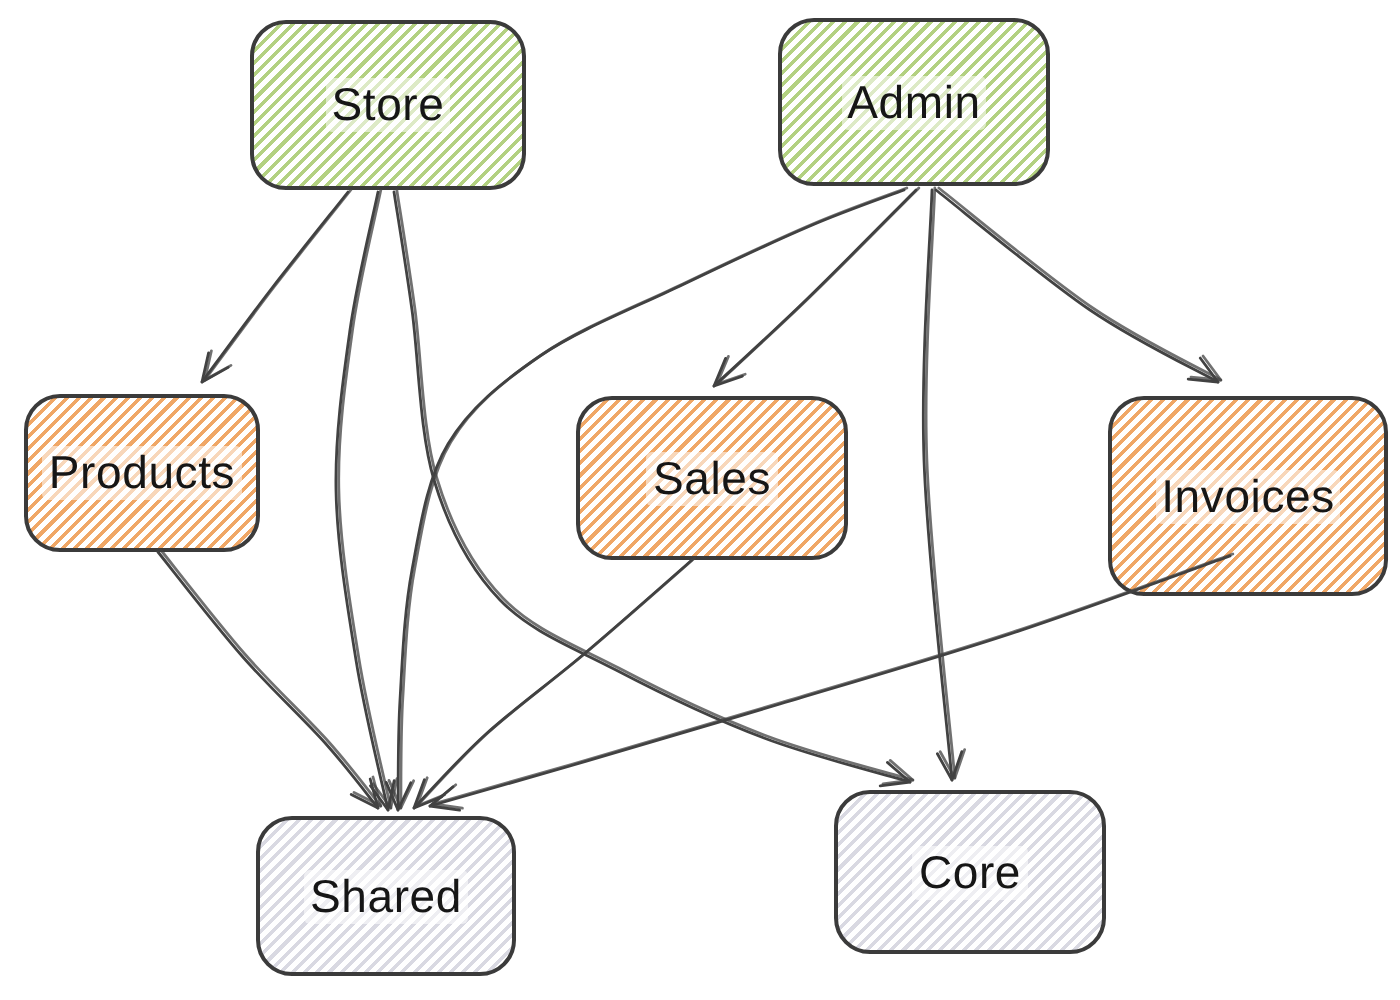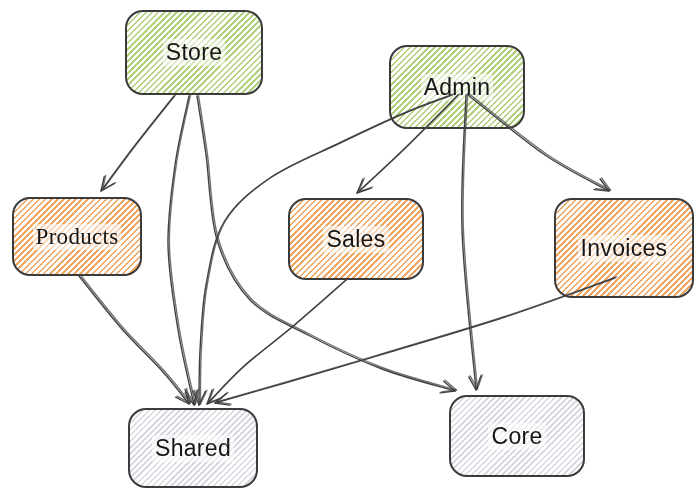--- a/index.html
+++ b/index.html
@@ -44,36 +44,36 @@
   #edges path.ghost{opacity:0.75;}
 </style>
 </head>
 <body>
 
 <div id="canvas">
   <div id="nodes">
       <div class="node" style="left: 125px; top: 10px; width: 138px; height: 85px; background: repeating-linear-gradient(135deg, rgb(179, 209, 129) 0px, rgb(179, 209, 129) 1.8px, rgb(255, 255, 255) 1.8px, rgb(255, 255, 255) 4.3px); border-color: rgb(59, 59, 59);">
         <span class="label">Store</span>
       </div>
-      <div class="node" style="left: 389px; top: 9px; width: 136px; height: 84px; background: repeating-linear-gradient(135deg, rgb(179, 209, 129) 0px, rgb(179, 209, 129) 1.8px, rgb(255, 255, 255) 1.8px, rgb(255, 255, 255) 4.3px); border-color: rgb(59, 59, 59); margin-top: 36px;">
+      <div class="node" style="left: 389px; top: 9px; width: 136px; height: 84px; background: repeating-linear-gradient(135deg, rgb(179, 209, 129) 0px, rgb(179, 209, 129) 1.8px, rgb(255, 255, 255) 1.8px, rgb(255, 255, 255) 4.3px); border-color: rgb(59, 59, 59);">
         <span class="label">Admin</span>
       </div>
-      <div class="node" style="left: 12px; top: 197px; width: 130px; height: 79px; background: repeating-linear-gradient(135deg, rgb(240, 167, 102) 0px, rgb(240, 167, 102) 1.8px, rgb(255, 255, 255) 1.8px, rgb(255, 255, 255) 4.3px); border-color: rgb(59, 59, 59); font-family: Liberation Serif, serif;">
+      <div class="node" style="left: 12px; top: 197px; width: 118px; height: 79px; background: repeating-linear-gradient(135deg, rgb(240, 167, 102) 0px, rgb(240, 167, 102) 1.8px, rgb(255, 255, 255) 1.8px, rgb(255, 255, 255) 4.3px); border-color: rgb(59, 59, 59);">
         <span class="label">Products</span>
       </div>
       <div class="node" style="left: 288px; top: 198px; width: 136px; height: 82px; background: repeating-linear-gradient(135deg, rgb(240, 167, 102) 0px, rgb(240, 167, 102) 1.8px, rgb(255, 255, 255) 1.8px, rgb(255, 255, 255) 4.3px); border-color: rgb(59, 59, 59);">
         <span class="label">Sales</span>
       </div>
       <div class="node" style="left: 554px; top: 198px; width: 140px; height: 100px; background: repeating-linear-gradient(135deg, rgb(240, 167, 102) 0px, rgb(240, 167, 102) 1.8px, rgb(255, 255, 255) 1.8px, rgb(255, 255, 255) 4.3px); border-color: rgb(59, 59, 59);">
         <span class="label">Invoices</span>
       </div>
       <div class="node" style="left: 128px; top: 408px; width: 130px; height: 80px; background: repeating-linear-gradient(135deg, rgb(217, 217, 226) 0px, rgb(217, 217, 226) 1.8px, rgb(255, 255, 255) 1.8px, rgb(255, 255, 255) 4.3px); border-color: rgb(59, 59, 59);">
         <span class="label">Shared</span>
       </div>
-      <div class="node" style="left: 417px; top: 395px; width: 136px; height: 82px; background: repeating-linear-gradient(135deg, rgb(217, 217, 226) 0px, rgb(217, 217, 226) 1.8px, rgb(255, 255, 255) 1.8px, rgb(255, 255, 255) 4.3px); border-color: rgb(59, 59, 59); margin-left: 32px;">
+      <div class="node" style="left: 417px; top: 395px; width: 136px; height: 82px; background: repeating-linear-gradient(135deg, rgb(217, 217, 226) 0px, rgb(217, 217, 226) 1.8px, rgb(255, 255, 255) 1.8px, rgb(255, 255, 255) 4.3px); border-color: rgb(59, 59, 59);">
         <span class="label">Core</span>
       </div>
     </div>
   <svg id="edges" width="700" height="500" viewBox="0 0 700 500" xmlns="http://www.w3.org/2000/svg">
       <g>
         <path d="M174 96 C167.7 104.0,148.2 128.2,136 144 C123.8 159.8,106.8 183.2,101 191" stroke="#424242"></path>
         <path d="M174 96 C167.7 104.0,148.2 128.2,136 144 C123.8 159.8,106.8 183.2,101 191" class="ghost" transform="translate(1.4,-1)" stroke="#424242"></path>
         <path d="M101 191 L104.3 176.4 M101 191 L114.1 183.7 " stroke="#424242"></path>
         <path d="M101 191 L104.3 176.4 M101 191 L114.1 183.7 " class="ghost" transform="translate(1.4,-1)" stroke="#424242"></path>
       </g>

